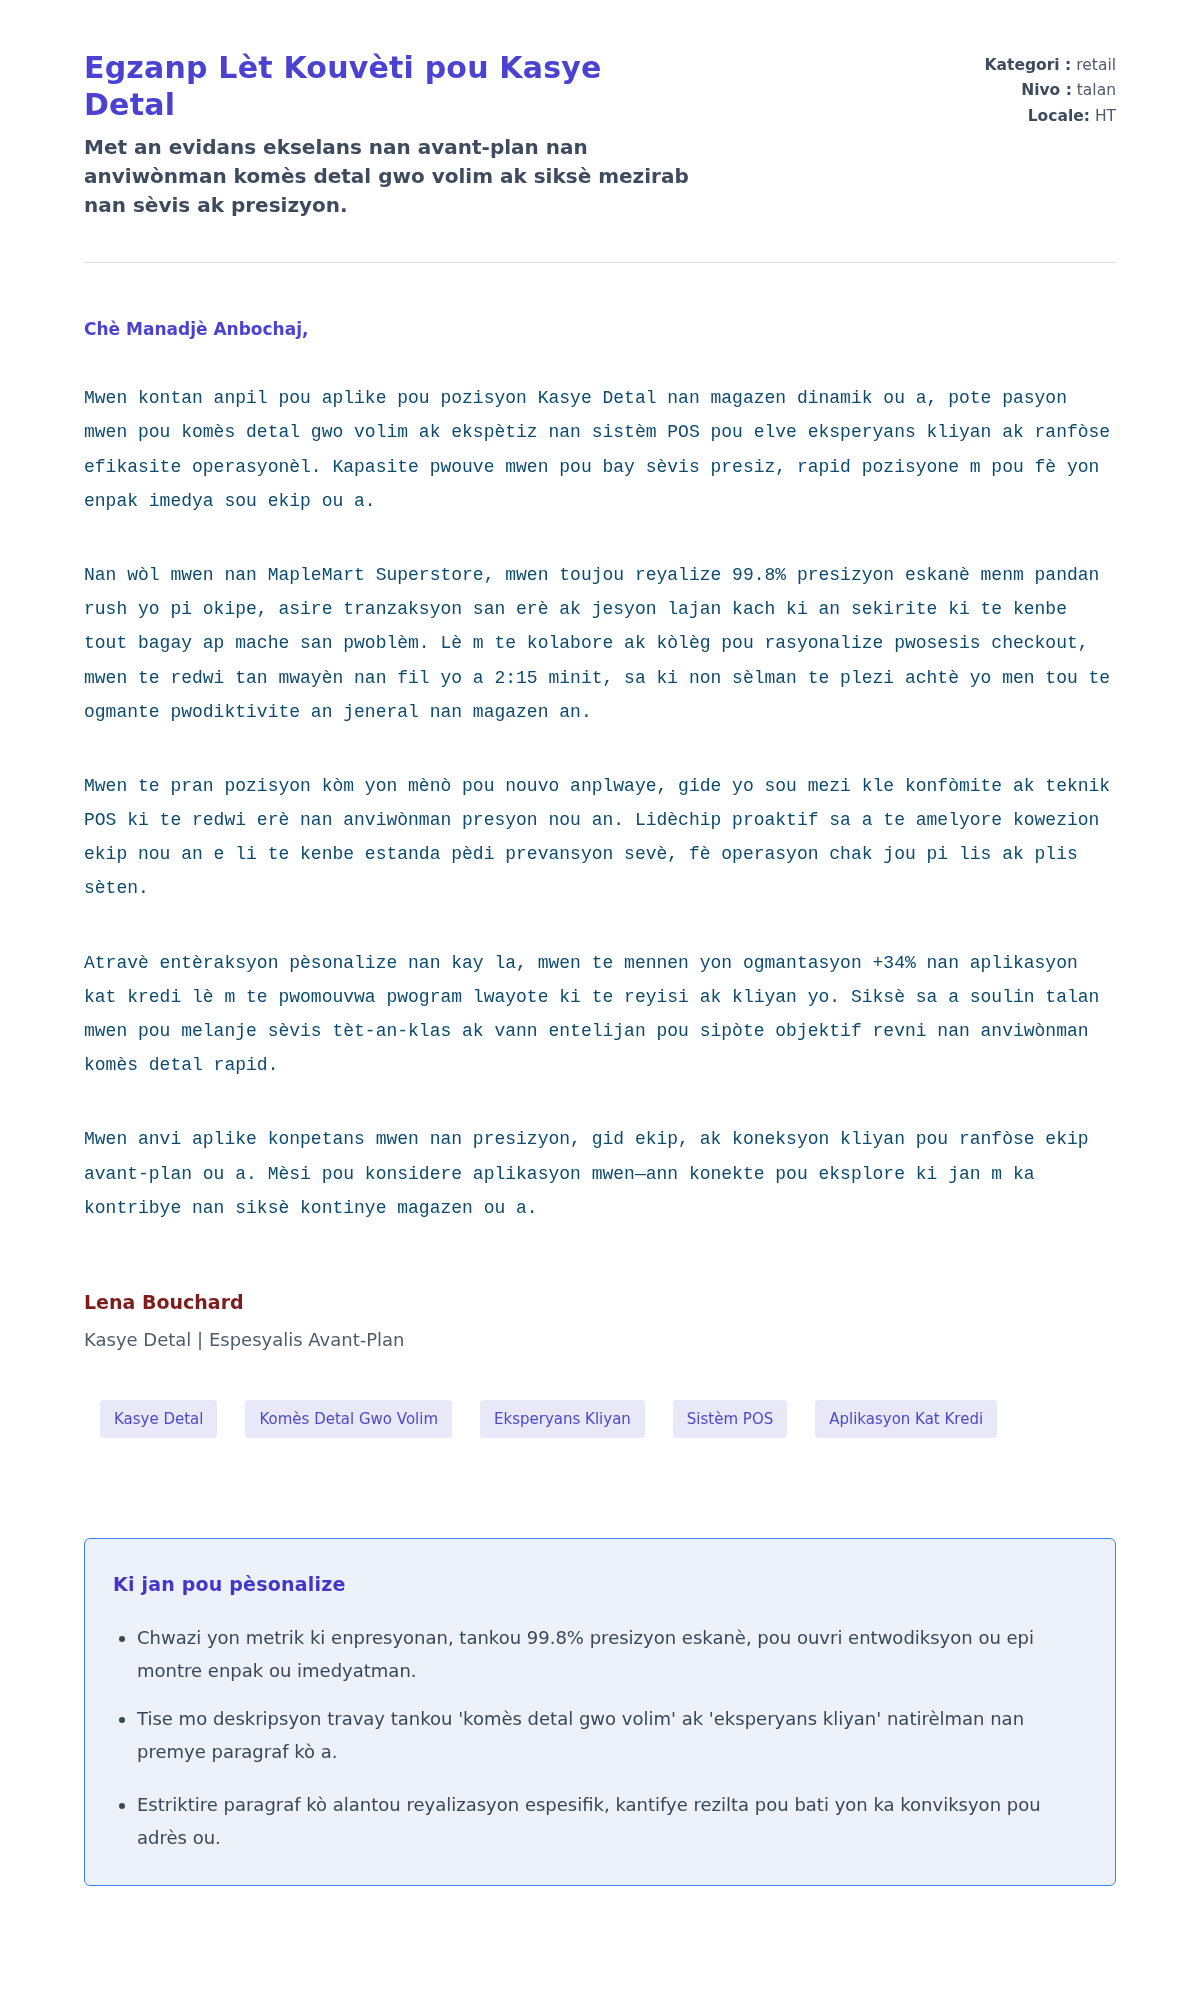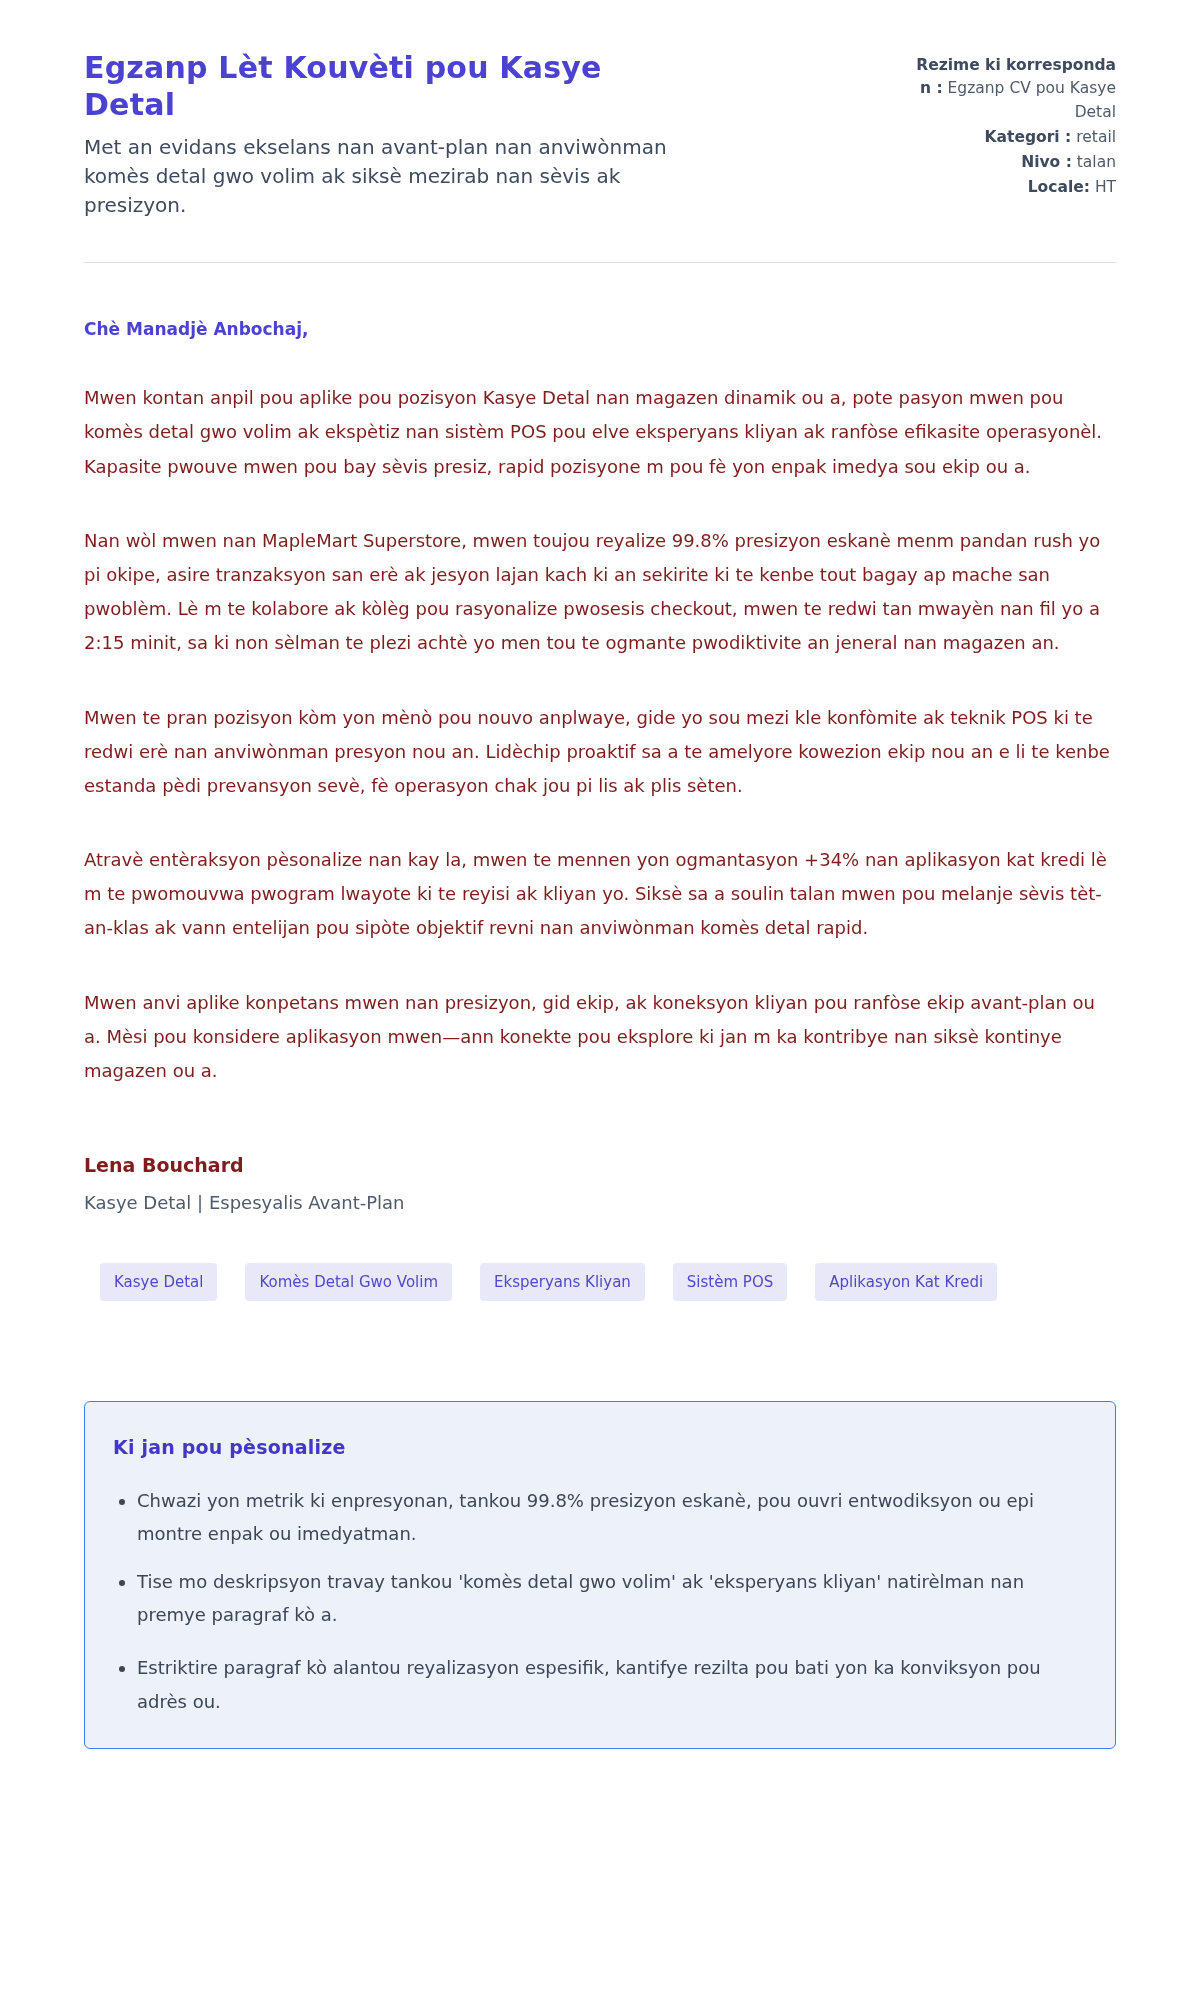--- a/index.html
+++ b/index.html
@@ -30,21 +30,21 @@
     line-height: 1.22;
     font-weight: bold;
     color: #4b42d2;
     letter-spacing: 0.2px;
   }
   .subtitle {
     max-width: 630px;
     margin-top: 10px;
     font-size: 20px;
     line-height: 1.45;
-    font-weight: normal;
+    font-weight: bold;
     color: #3e4a5e;
   }
   .meta {
     width: 200px;
     flex: 0 0 200px;
     margin-top: 4px;
     text-align: right;
     font-size: 15.5px;
     line-height: 1.5;
     color: #4f5b6b;
@@ -64,22 +64,23 @@
   .letter { margin-top: 56px; }
   .greeting {
     font-size: 17px;
     font-weight: bold;
     color: #4b42d2;
     margin-bottom: 42px;
   }
   .para {
     font-size: 18px;
     line-height: 1.9;
-    color: #7f1d1d;
+    color: #0c4a6e;
     margin-bottom: 40px;
+    font-family: Liberation Mono, monospace;
   }
   .sig-name {
     margin-top: 66px;
     font-size: 19px;
     font-weight: bold;
     color: #7f1d1d;
   }
   .sig-role {
     margin-top: 16px;
     font-size: 18px;
@@ -136,24 +137,20 @@
 <body>
 
 <div class="container">
 
   <header class="header">
     <div class="header-left">
       <h1 class="title">Egzanp Lèt Kouvèti pou Kasye Detal</h1>
       <p class="subtitle">Met an evidans ekselans nan avant-plan nan anviwònman komès detal gwo volim ak siksè mezirab nan sèvis ak presizyon.</p>
     </div>
     <aside class="meta">
-      <div class="meta-row break-long">
-        <span class="meta-label">Rezime ki korrespondan :</span>
-        <span class="meta-value">Egzanp CV pou Kasye Detal</span>
-      </div>
       <div class="meta-row">
         <span class="meta-label">Kategori :</span>
         <span class="meta-value">retail</span>
       </div>
       <div class="meta-row">
         <span class="meta-label">Nivo :</span>
         <span class="meta-value">talan</span>
       </div>
       <div class="meta-row">
         <span class="meta-label">Locale:</span>

